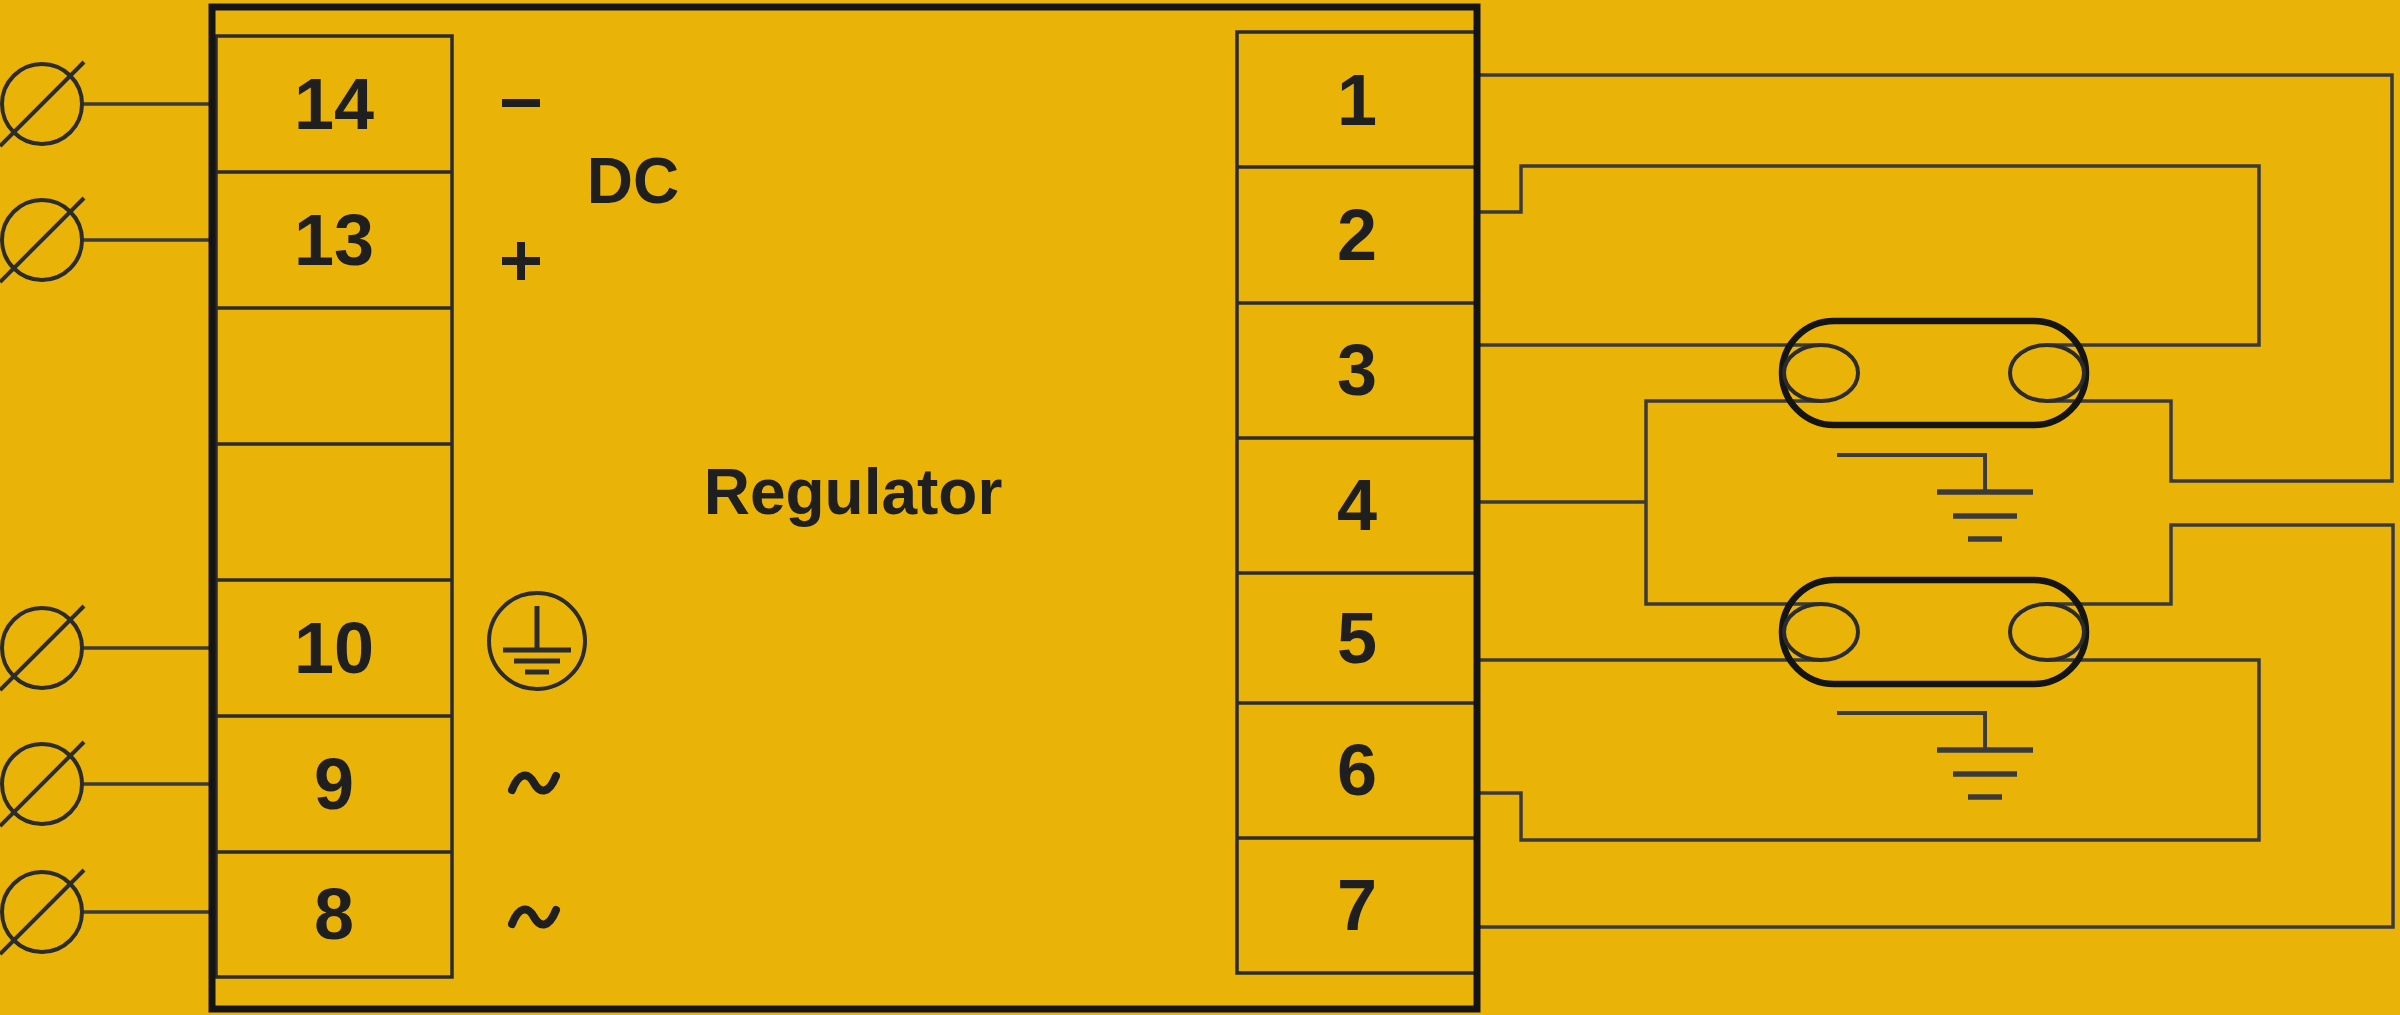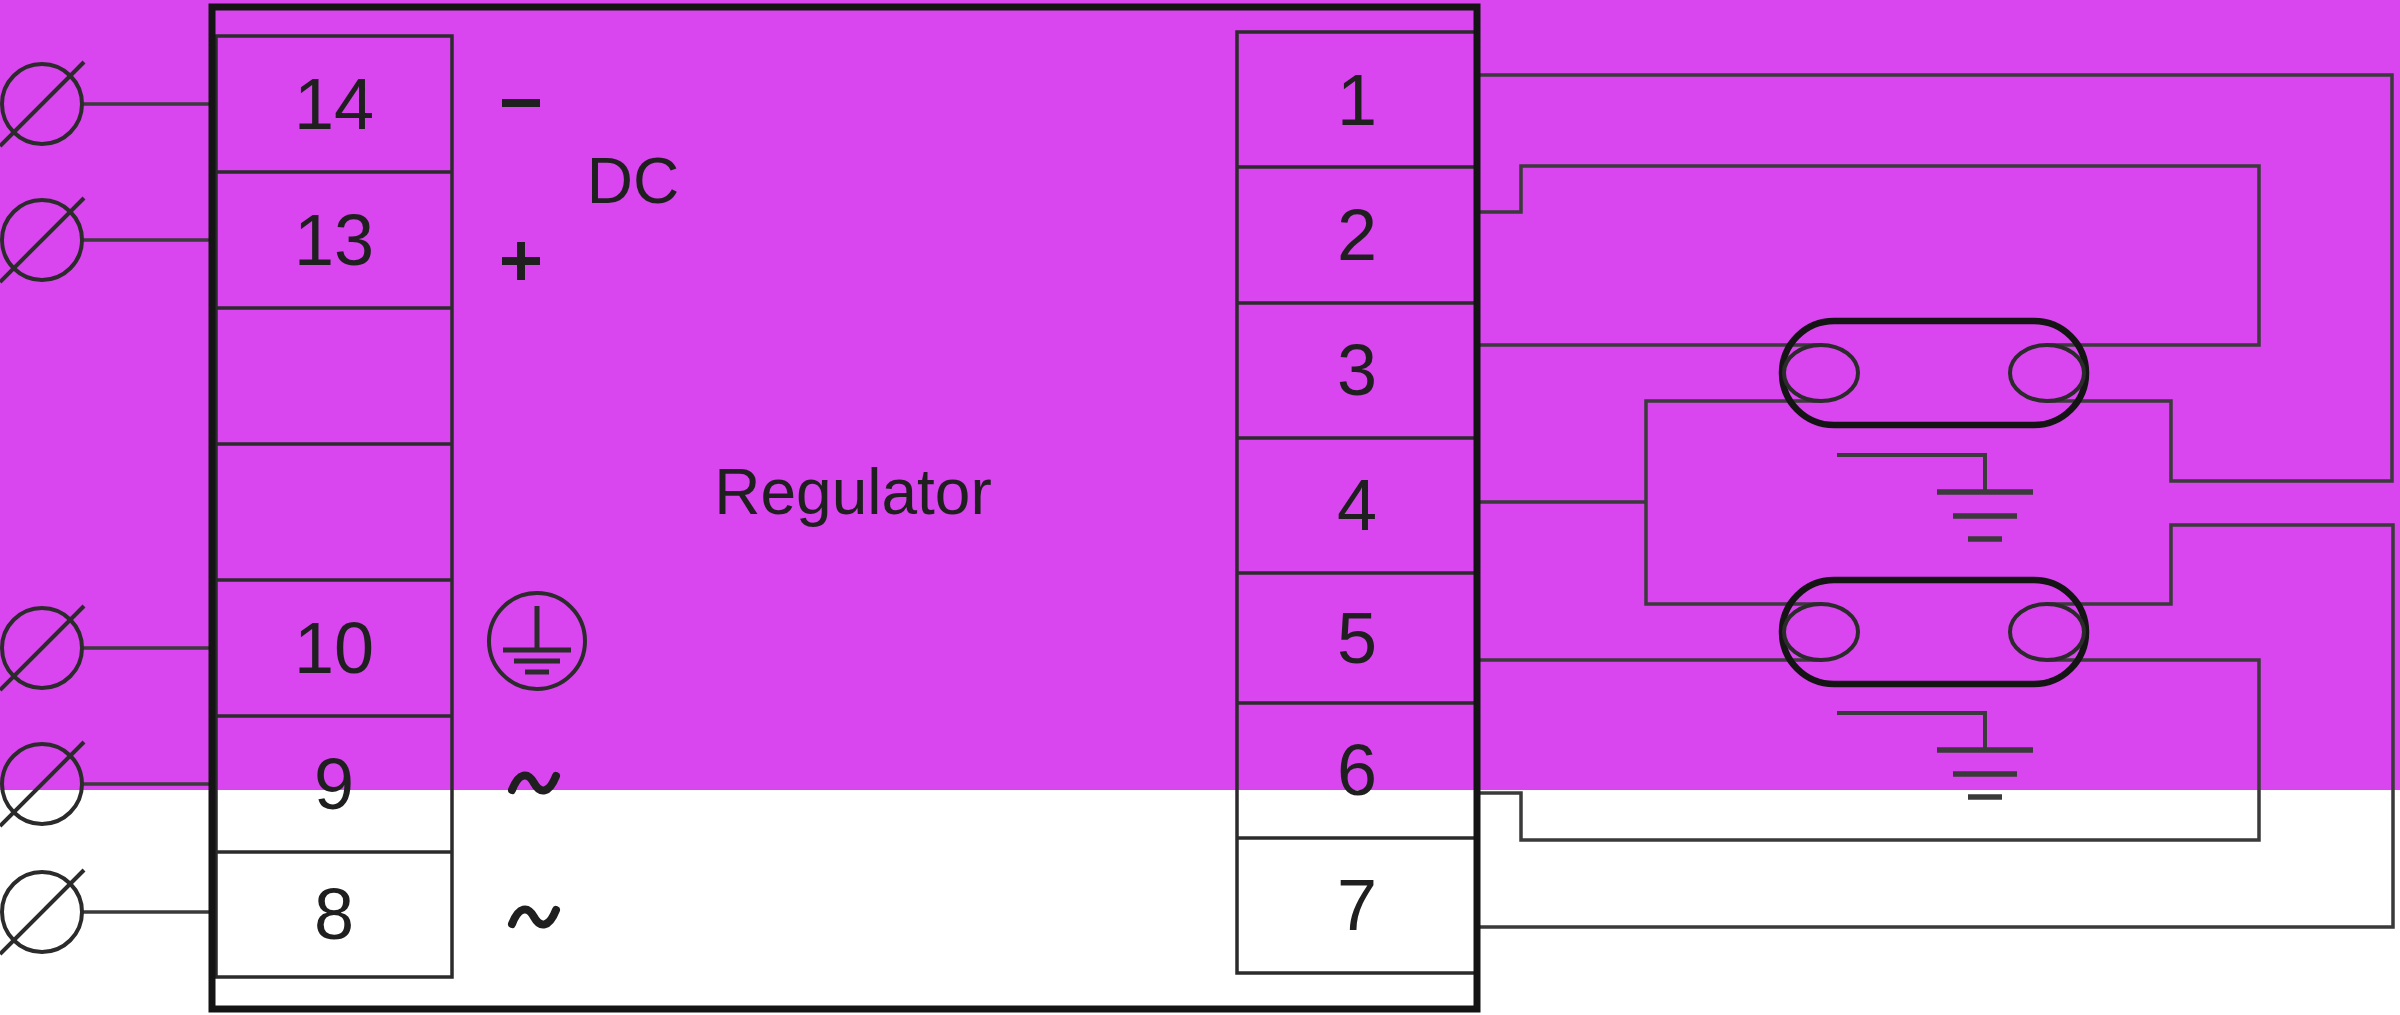--- a/index.html
+++ b/index.html
@@ -2,21 +2,21 @@
 <html><head>
 <meta charset="utf-8">
 <style>
   html,body{margin:0;padding:0;}
   body{
     width:2400px;height:1015px;
     background:#ffffff;
     font-family:"Liberation Sans", sans-serif;
     overflow:hidden;
   }
-  #stage{position:relative;width:2400px;height:790px;background:#d946ef;}
+  #stage{position:relative;width:2400px;height:1015px;background:#eab308;font-weight:bold;}
   svg{position:absolute;left:0;top:0;}
   text{font-family:"Liberation Sans", sans-serif;}
 </style>
 </head>
 <body>
 
 <div id="stage">
   <svg id="canvas" width="2400" height="1015" viewBox="0 0 2400 1015" xmlns="http://www.w3.org/2000/svg">
       <polyline points="1477,75 2392,75 2392,481 2171,481 2171,401 2046,401" fill="none" stroke="#3a3a3a" stroke-width="3.5"></polyline>
       <polyline points="1477,212 1521,212 1521,166 2259,166 2259,345 2046,345" fill="none" stroke="#3a3a3a" stroke-width="3.5"></polyline>

